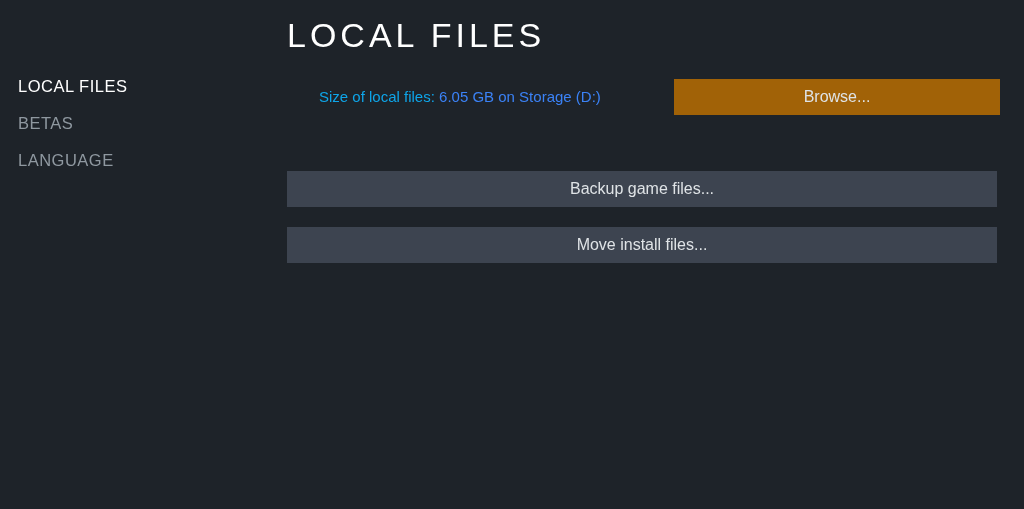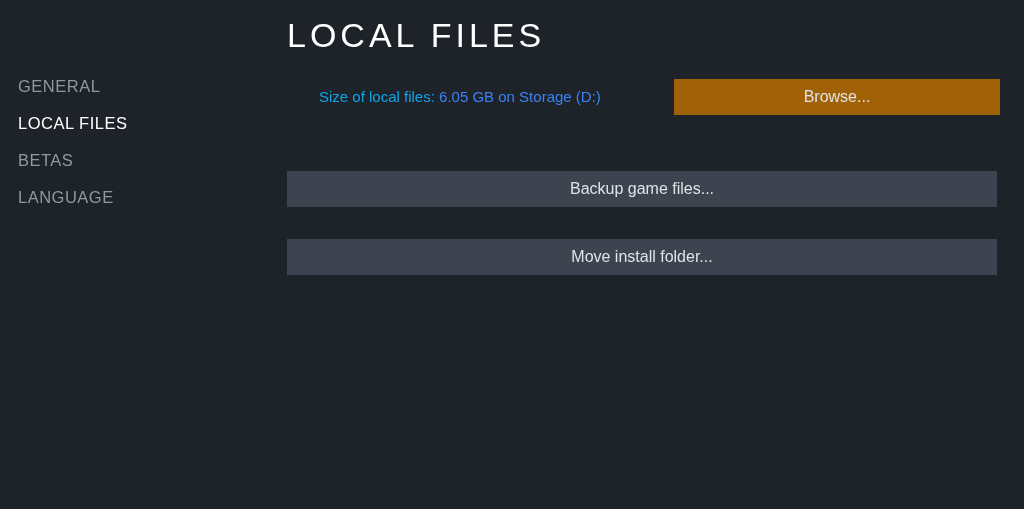--- a/index.html
+++ b/index.html
@@ -78,48 +78,47 @@
       width: 710px;
       height: 36px;
       background: #3d4450;
       color: #dfe3e6;
       font-size: 16px;
       display: flex;
       align-items: center;
       justify-content: center;
       cursor: pointer;
       font-weight: 300;
-      margin-bottom: 32px;
+      margin-bottom: 20px;
     }
     .status-text {
       width: 710px;
       text-align: center;
       font-size: 16px;
       color: #c6d4df;
       font-weight: 300;
       margin-top: 16px;
     }
   </style>
 </head>
 <body>
 
 <nav class="sidebar">
-  <div class="sidebar-item">GENERAL</div>
   <div class="sidebar-item active">LOCAL FILES</div>
   <div class="sidebar-item">BETAS</div>
   <div class="sidebar-item">LANGUAGE</div>
 </nav>
 
 <main class="main">
   <h1 class="page-title">LOCAL FILES</h1>
 
   <div class="size-row">
     <span>
       <span class="size-label">Size of local files: </span><span class="size-value">6.05 GB on Storage (D:)</span>
     </span>
     <div class="browse-btn">Browse...</div>
   </div>
 
   <div class="wide-btn">Backup game files...</div>
 
-  <div class="wide-btn">Move install folder...</div>
+  <div class="wide-btn">Move install files...</div>
 
 </main>
 
 </body></html>

